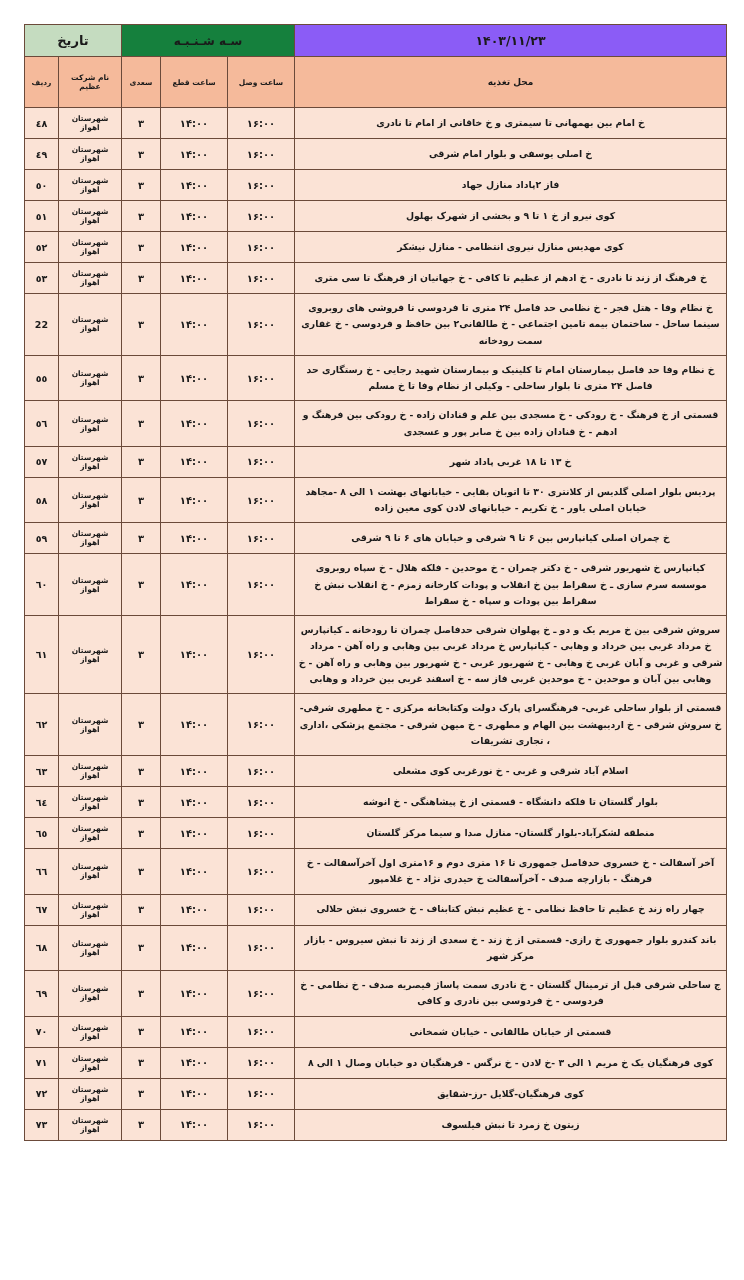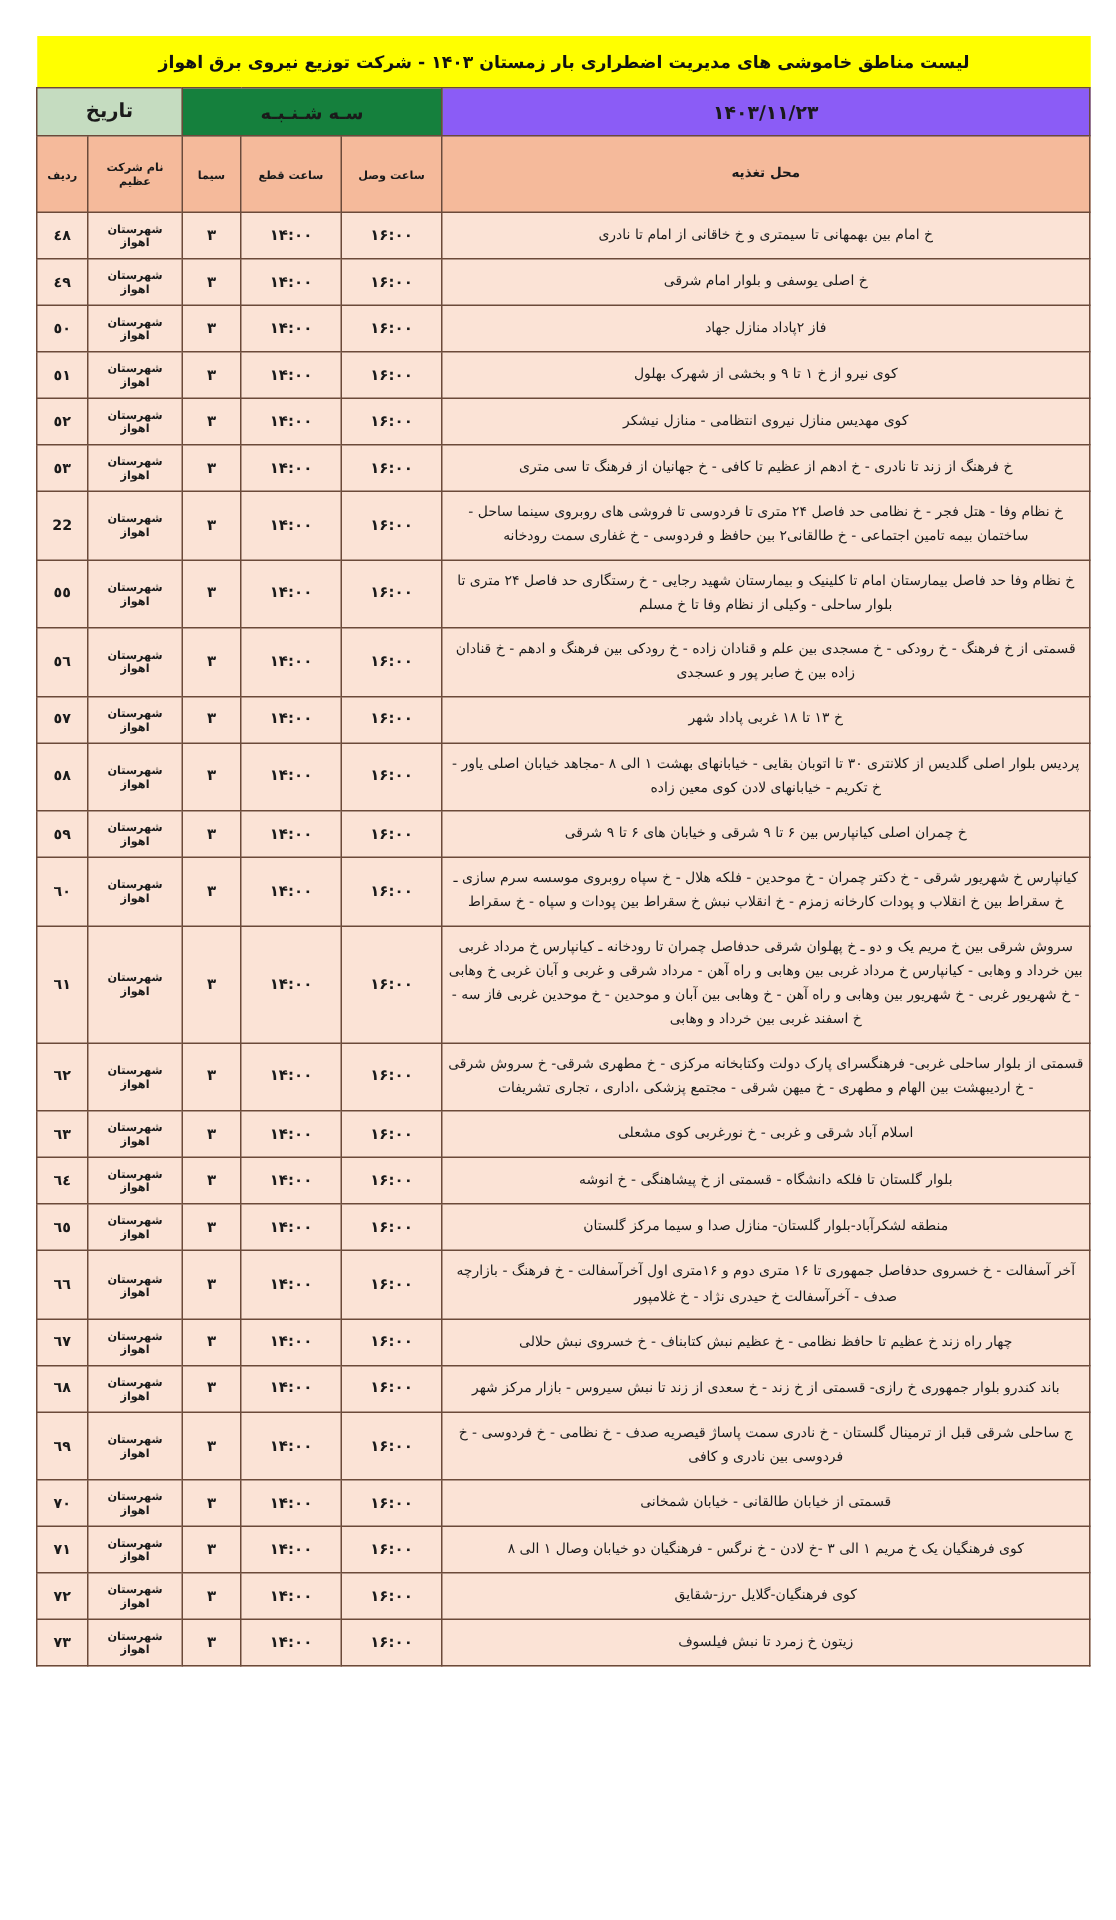--- a/index.html
+++ b/index.html
@@ -117,35 +117,32 @@
     font-size: 10px;
     font-weight: bold;
   }
   td.cell-time {
     font-size: 10px;
     font-weight: bold;
     letter-spacing: 0.3px;
   }
   td.cell-place {
     font-size: 9.3px;
-    font-weight: normal;
+    font-weight: bold;
     line-height: 1.75;
     padding: 7px 10px;
     text-align: center;
   }
 </style>
 </head>
 <body>
 
 <div class="page">
   <div class="sheet">
 
-    <div class="title-bar">
-      <span class="title-text">لیست مناطق خاموشی های مدیریت اضطراری بار زمستان ۱۴۰۳ - شرکت توزیع نیروی برق اهواز</span>
-    </div>
 
     <table class="sched">
       <colgroup>
         <col class="c-place">
         <col class="c-on">
         <col class="c-off">
         <col class="c-block">
         <col class="c-company">
         <col class="c-radif">
       </colgroup>
@@ -154,21 +151,21 @@
         <tr class="date-row">
           <td class="date-value">۱۴۰۳/۱۱/۲۳</td>
           <td class="day-name" colspan="3">سـه شـنـبـه</td>
           <td class="date-label" colspan="2">تاریخ</td>
         </tr>
 
         <tr class="head-row">
           <td class="place-head">محل تغذیه</td>
           <td>ساعت وصل</td>
           <td>ساعت قطع</td>
-          <td>سیما</td>
+          <td>سعدی</td>
           <td>نام شرکت عظیم</td>
           <td>ردیف</td>
         </tr>
 
       <tr class="body-row">
             <td class="cell-place">خ امام بین بهمهانی تا سیمتری و خ خاقانی از امام تا نادری</td>
             <td class="cell-time">۱۶:۰۰</td>
             <td class="cell-time">۱۴:۰۰</td>
             <td class="cell-block">۳</td>
             <td class="cell-company">شهرستان اهواز</td>

